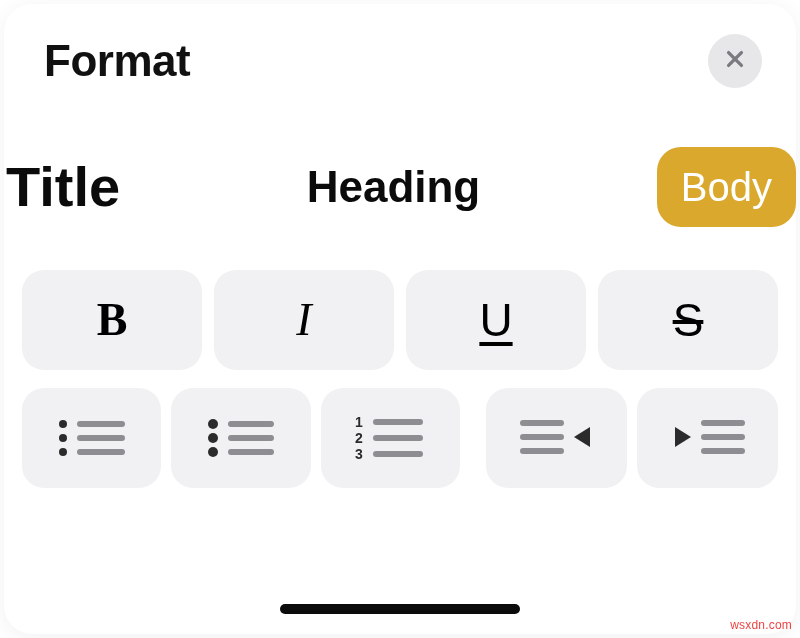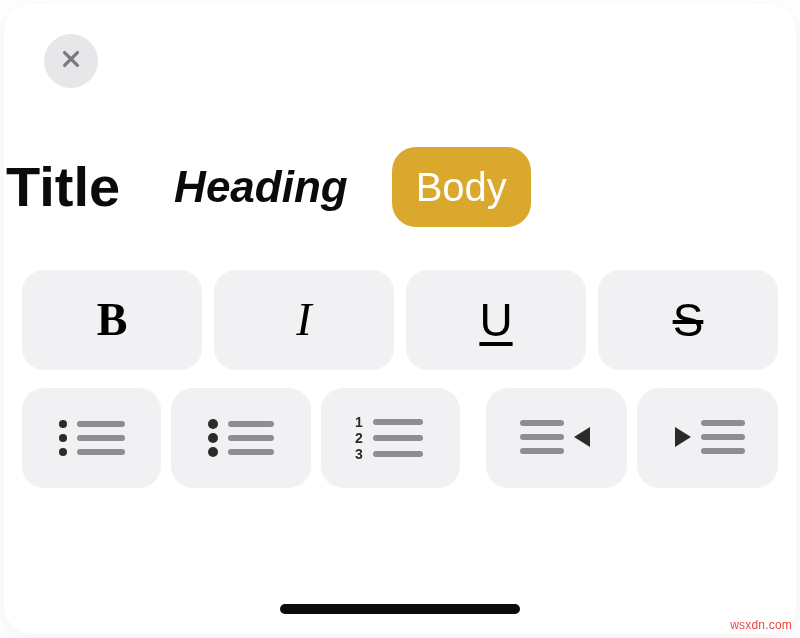--- a/index.html
+++ b/index.html
@@ -42,35 +42,36 @@
       display: flex;
       align-items: center;
       justify-content: center;
       cursor: pointer;
     }
     .close-btn svg { width: 22px; height: 22px; }
 
     .styles-row {
       display: flex;
       align-items: center;
-      gap: 20px;
+      gap: 32px;
       padding: 40px 0 0 0;
       margin-left: -2px;
       white-space: nowrap;
+      justify-content: space-between;
     }
     .style-option {
       font-weight: 700;
       color: #0b0b0b;
       cursor: pointer;
       line-height: 1.1;
       padding: 18px 24px;
       border-radius: 24px;
     }
     .style-title { font-size: 56px; padding-left: 4px; padding-right: 10px;}
-    .style-heading { font-size: 44px; font-weight: 600; font-style: italic; }
+    .style-heading { font-size: 44px; font-weight: 600; }
     .style-subheading { font-size: 36px; }
     .style-body { font-size: 40px; font-weight: 500; }
     .selected {
       background: #d9a82d;
       color: #fff;
     }
 
     .inline-row {
       display: flex;
       gap: 12px;
@@ -134,20 +135,21 @@
       color: #ef4444;
       letter-spacing: .2px;
     }
   </style>
 </head>
 <body>
 
 <div class="panel">
 
   <div class="header">
+    <h1>Format</h1>
     <div class="close-btn" aria-label="Close">
       <span>
         <svg viewBox="0 0 24 24" fill="none" stroke="#7a7a80" stroke-width="3.6" stroke-linecap="round">
           <line x1="5" y1="5" x2="19" y2="19"></line>
             <line x1="19" y1="5" x2="5" y2="19"></line>
         </svg>
       </span>
     </div>
   </div>
 

